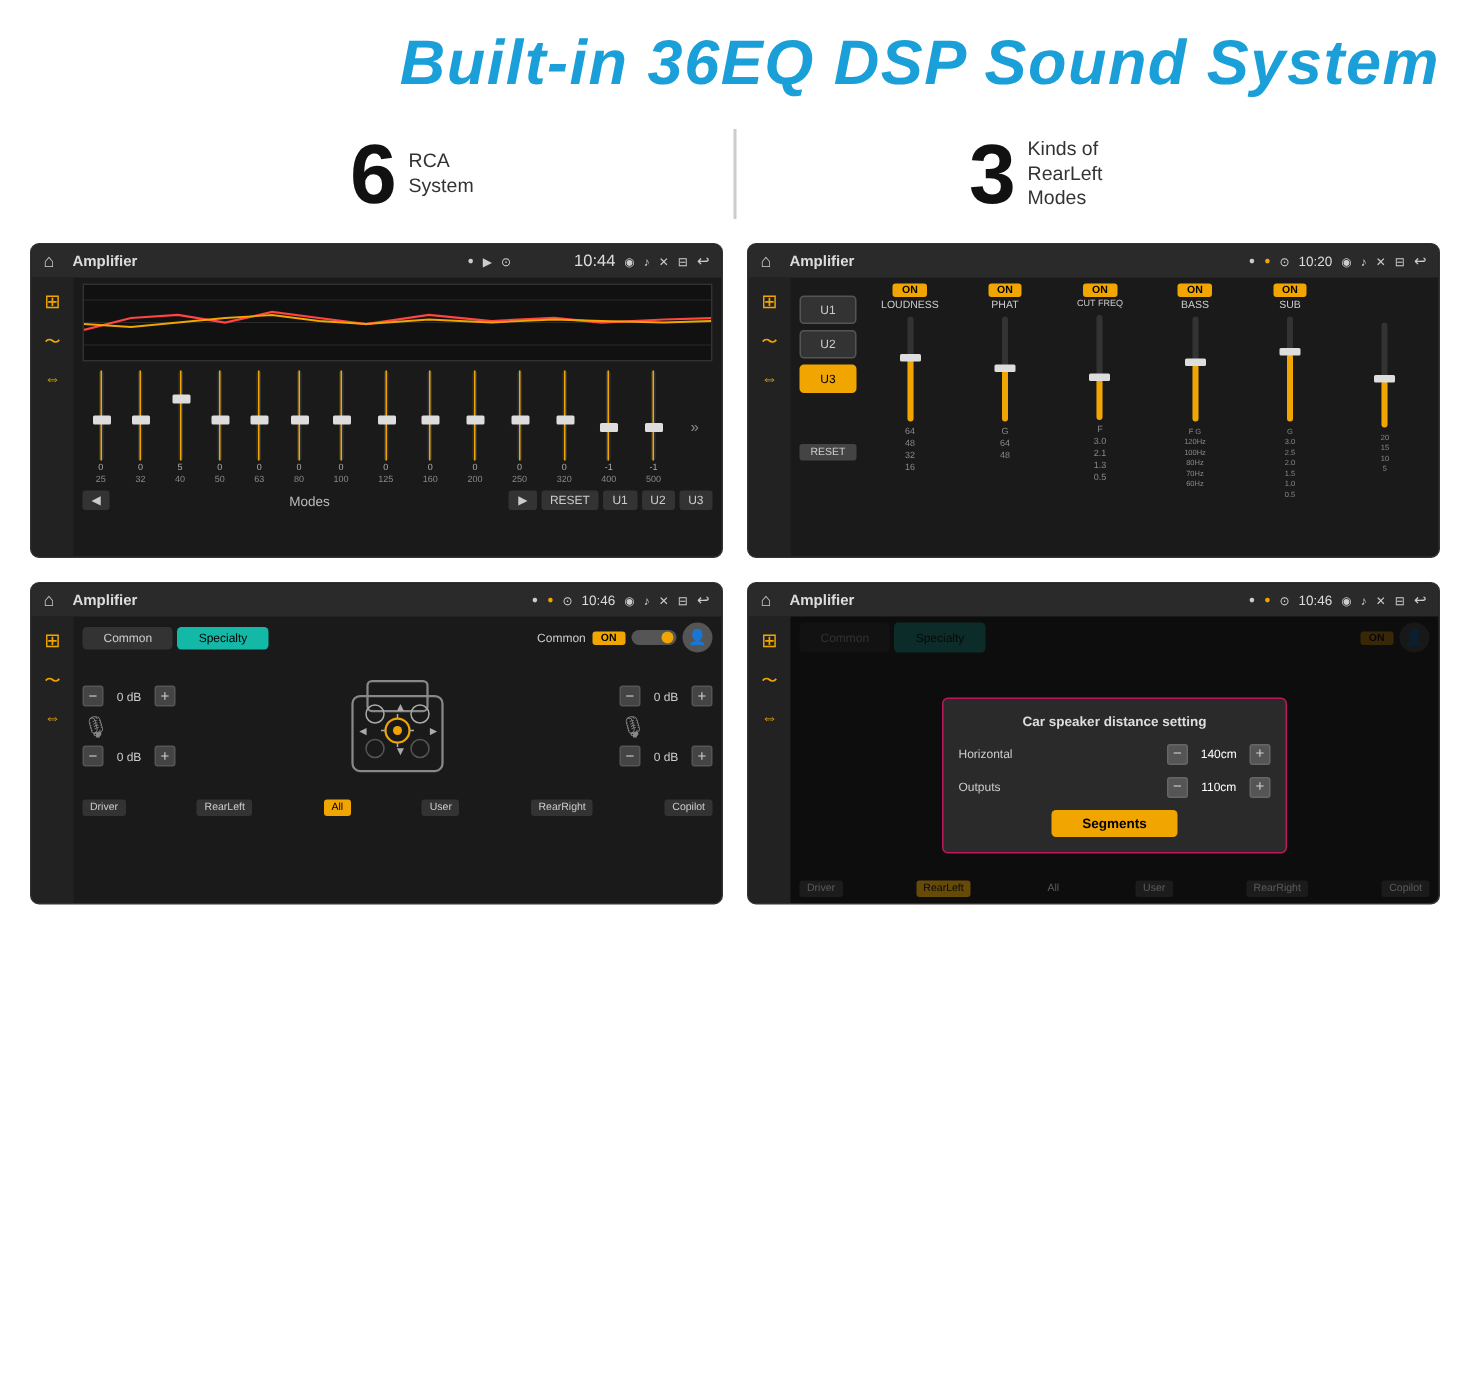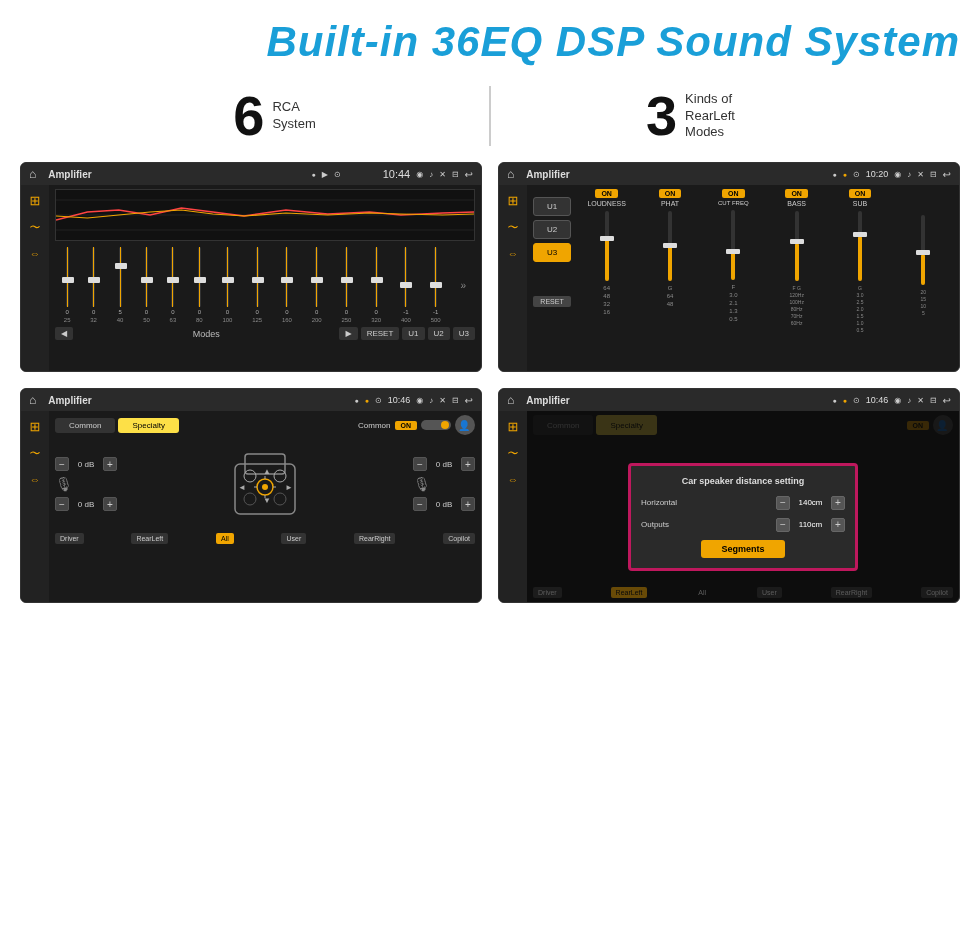--- a/index.html
+++ b/index.html
@@ -197,21 +197,21 @@
     .spk-tab {
       background: #333;
       color: #ccc;
       border: none;
       border-radius: 3px;
       padding: 3px 14px;
       font-size: 8px;
       cursor: pointer;
     }
     .spk-tab.active {
-      background: #fde047;
+      background: #14b8a6;
       color: #000;
     }
     .vol-row {
       display: flex;
       align-items: center;
       gap: 3px;
     }
     .vol-minus, .vol-plus {
       background: #444;
       color: #ccc;
@@ -234,21 +234,21 @@
       padding: 2px 5px;
       font-size: 7px;
       cursor: pointer;
     }
     .spk-btn.active {
       background: #f0a500;
       color: #000;
     }
     .dialog-box {
       background: #2a2a2a;
-      border: 3px solid #be185d;
+      border: 1px solid #be185d;
       border-radius: 4px;
       padding: 10px;
       margin: 20px auto 0;
       width: 220px;
     }
     .dialog-title {
       color: #ddd;
       font-size: 9px;
       font-weight: bold;
       margin-bottom: 10px;

